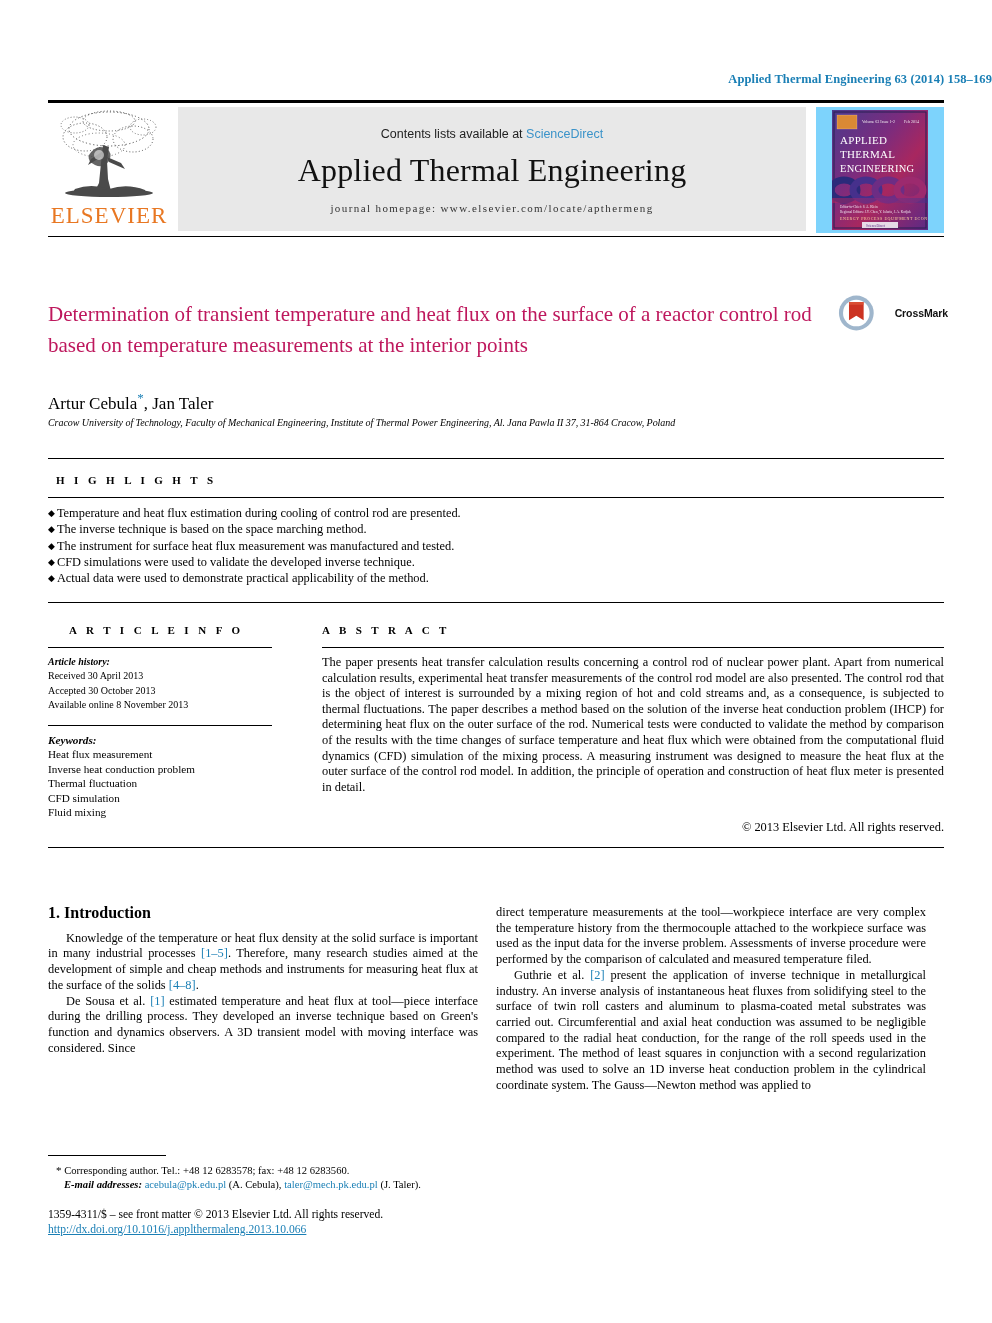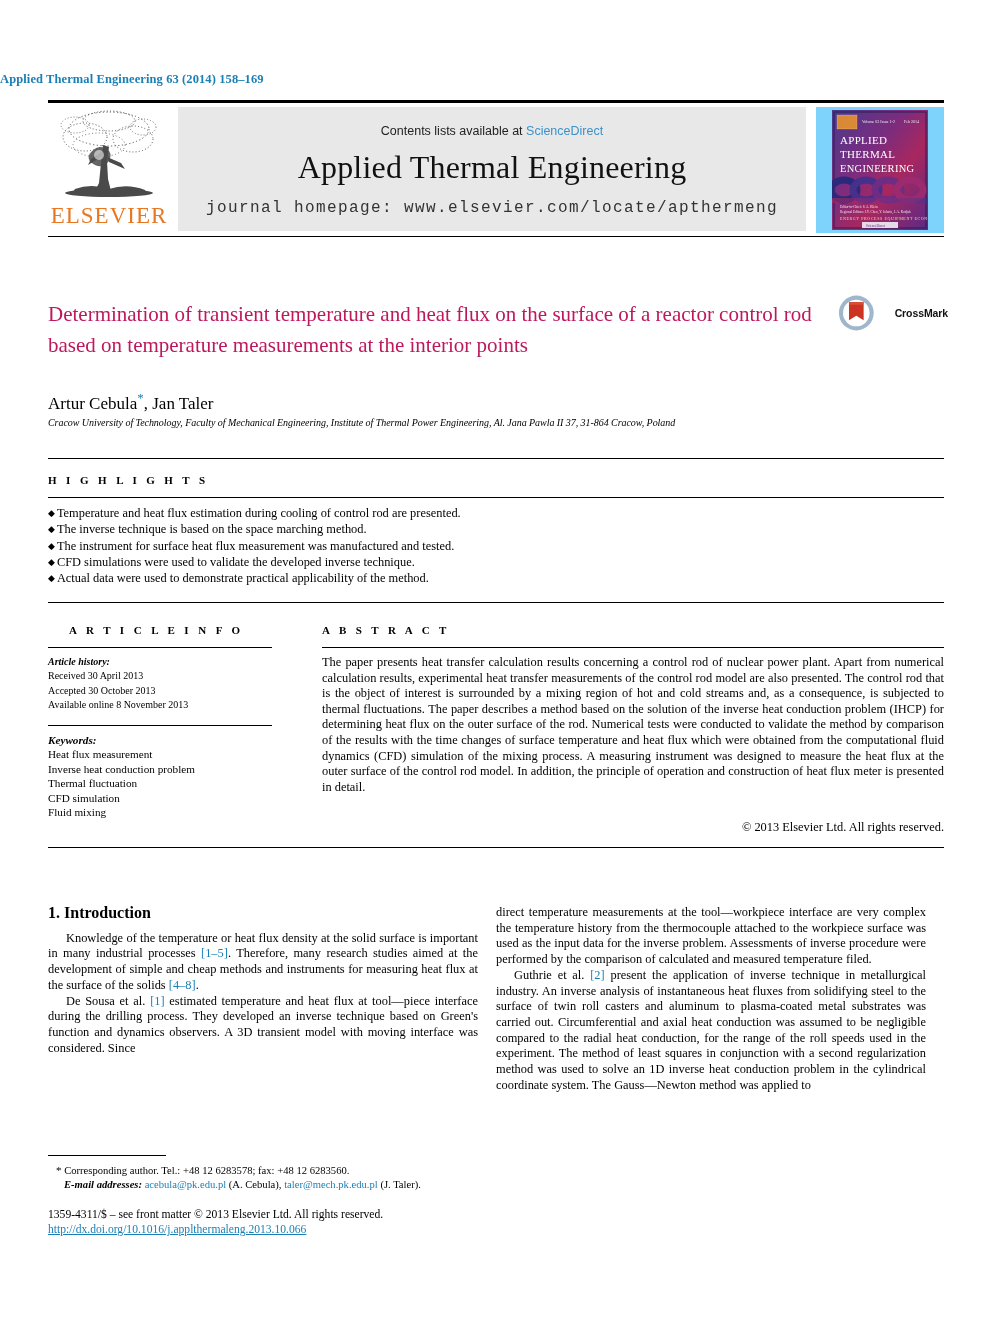--- a/index.html
+++ b/index.html
@@ -9,21 +9,21 @@
     font-family:"Liberation Serif", serif;
     color:#000;
     position:relative;
     overflow:hidden;
   }
   .page { position:absolute; left:0; top:0; width:992px; height:1323px; }
 
   
   .runhead {
     position:absolute; left:0; top:72px; width:992px;
-    text-align:left;
+    text-align:right;
     font-family:"Liberation Serif", serif;
     font-size:12.5px; font-weight:bold;
     color:#1a7fb5;
     letter-spacing:.1px;
   }
 
   
   .masthead {
     position:absolute; left:48px; top:100px; width:896px; height:134px;
     border-top:3px solid #000;
@@ -48,22 +48,22 @@
     font-family:"Liberation Sans", sans-serif;
     font-size:12.5px; color:#222; margin-top:2px;
   }
   .contents-line a { color:#3b93c9; text-decoration:none; }
   .journal-title {
     font-family:"Liberation Serif", serif;
     font-size:32px; color:#111; margin:11px 0 13px 0; font-weight:normal;
     letter-spacing:.2px;
   }
   .homepage-line {
-    font-family:Liberation Mono, monospace;
-    font-size:16px; color:#333; letter-spacing:1.4px;
+    font-family:Liberation Serif, serif;
+    font-size:11px; color:#333; letter-spacing:1.4px;
   }
   .cover-box {
     position:absolute; right:0; top:4px; width:128px; height:126px;
     background:#7dd3fc; display:flex; align-items:center; justify-content:center;
   }
   .cover-img { width:96px; height:120px; display:block; }
 
   
   .title-rule {
     position:absolute; left:48px; top:236px; width:896px; height:0;
@@ -96,21 +96,21 @@
   }
 
   
   .hl-rule-top {
     position:absolute; left:48px; top:458px; width:896px; border-top:1px solid #000;
   }
   .sect-label {
     font-family:"Liberation Serif", serif;
     font-size:11px; font-weight:bold; letter-spacing:3.4px; color:#000;
   }
-  .hl-head { position:absolute; left:48px; top:474px; }
+  .hl-head { position:absolute; left:56px; top:474px; }
   .hl-rule {
     position:absolute; left:48px; top:497px; width:896px; border-top:1.5px solid #000;
   }
   .hl-list {
     position:absolute; left:48px; top:505px; width:700px;
     font-family:"Liberation Serif", serif;
     font-size:12.4px; line-height:16.3px; color:#000;
   }
   .hl-list .bullet { margin-right:2px; font-size:9px; vertical-align:1px; }
 

